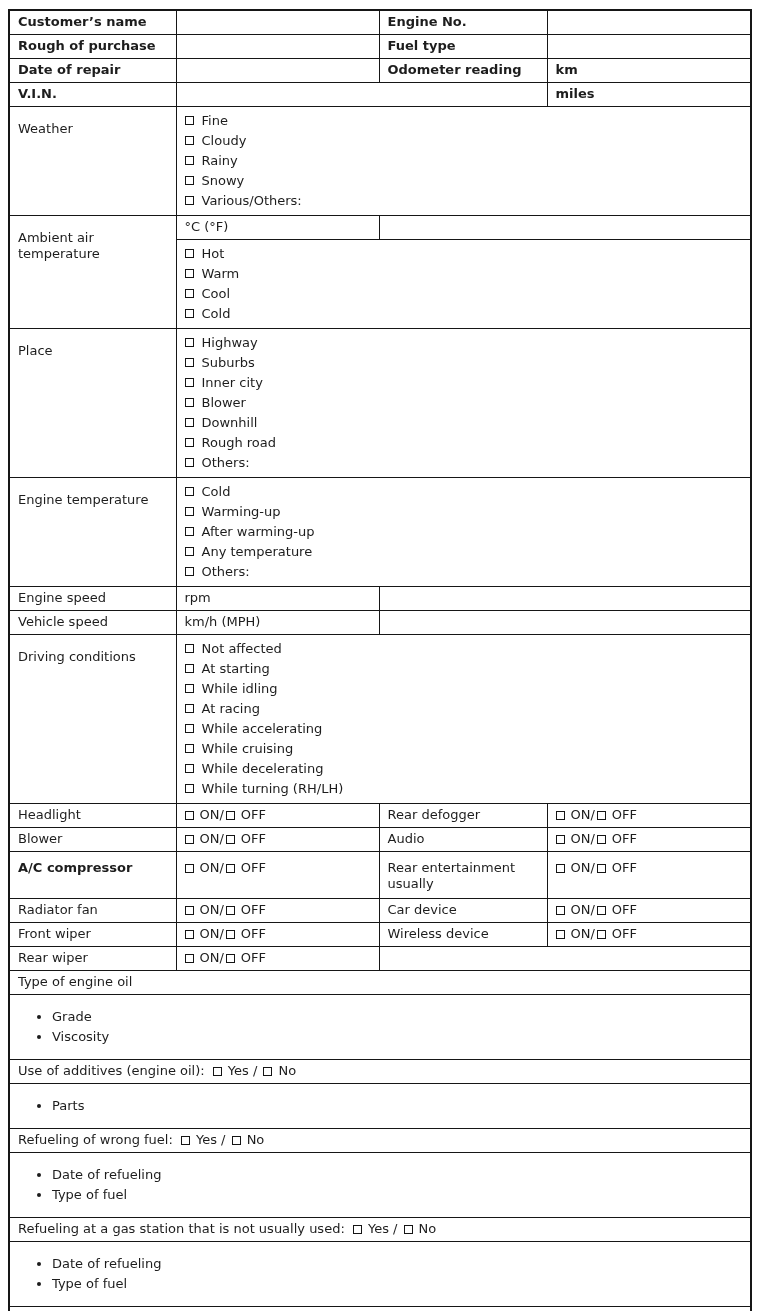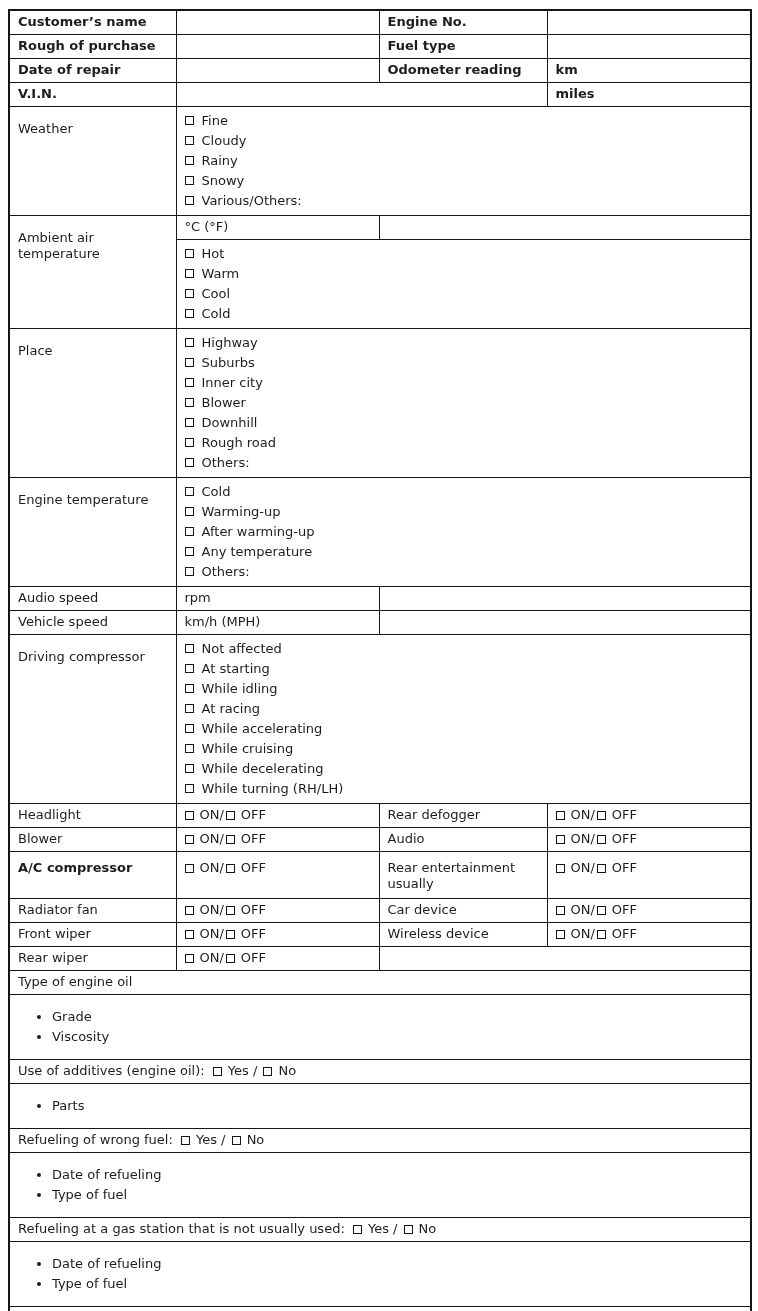--- a/index.html
+++ b/index.html
@@ -188,32 +188,32 @@
               <span>Any temperature</span>
             </div>
       <div class="opt">
               <span class="cb"></span>
               <span>Others:</span>
             </div>
     </td>
   </tr>
 
   <tr>
-    <td>Audio speed</td>
+    <td>Engine speed</td>
     <td class="rt">rpm</td>
     <td colspan="2"></td>
   </tr>
   <tr>
     <td>Vehicle speed</td>
     <td class="rt">km/h (MPH)</td>
     <td colspan="2"></td>
   </tr>
 
   <tr>
-    <td class="vt">Driving compressor</td>
+    <td class="vt">Driving conditions</td>
     <td colspan="3" class="opts">
       <div class="opt">
               <span class="cb"></span>
               <span>Not affected</span>
             </div>
       <div class="opt">
               <span class="cb"></span>
               <span>At starting</span>
             </div>
       <div class="opt">

